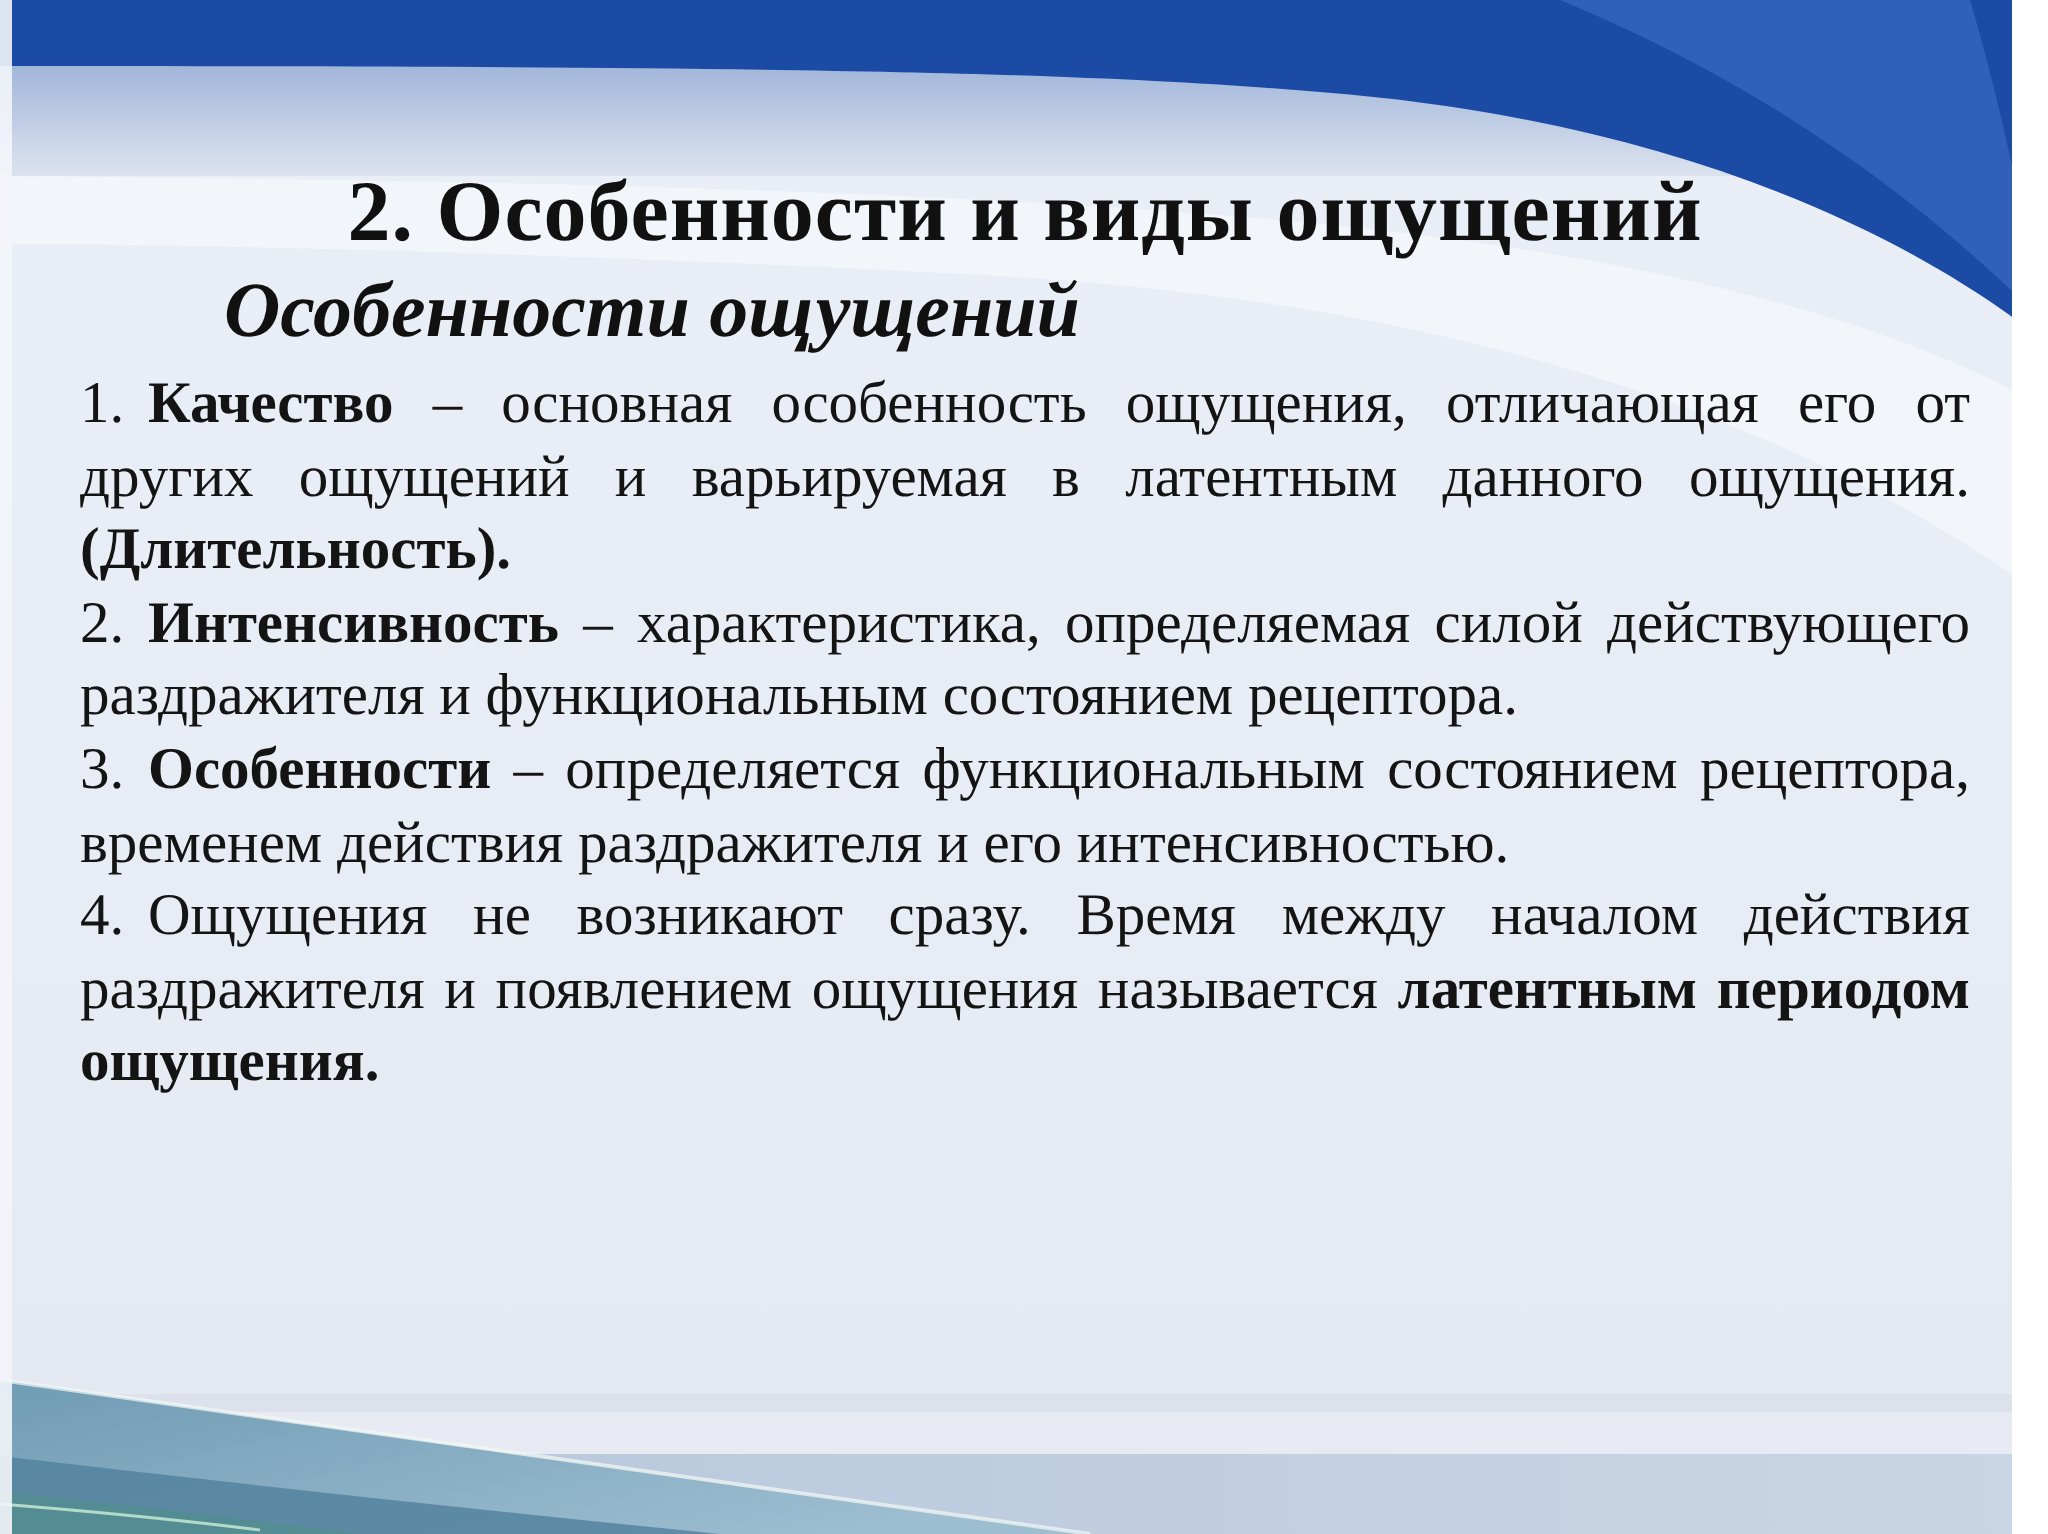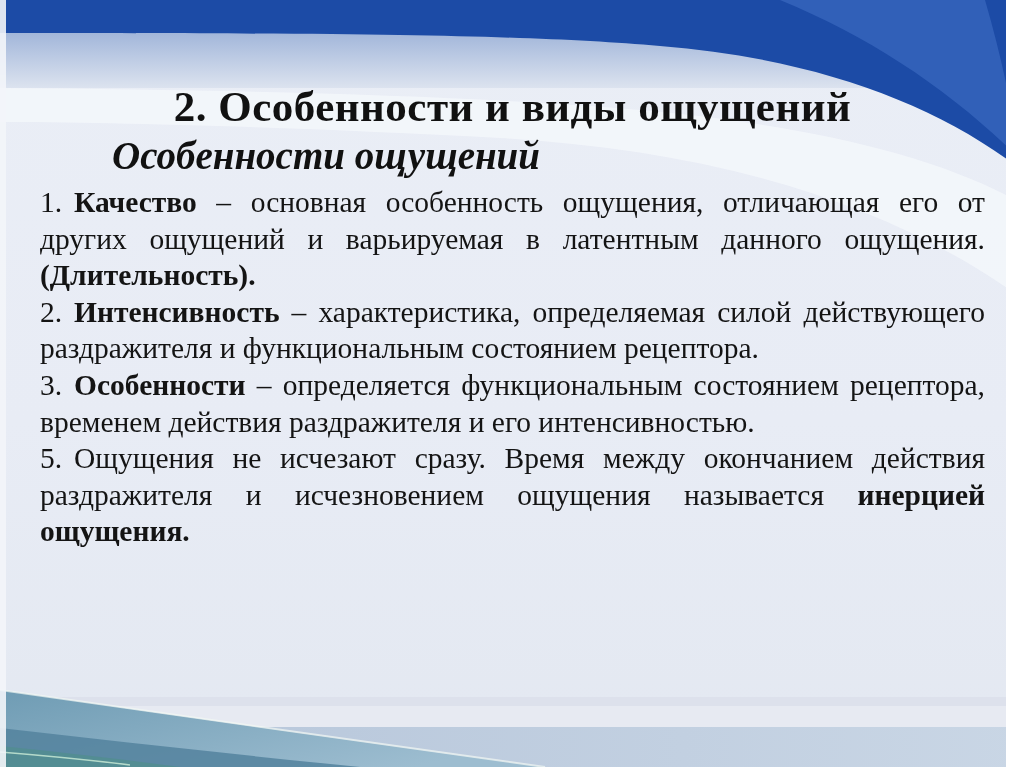--- a/index.html
+++ b/index.html
@@ -106,17 +106,17 @@
     <rect x="1017" y="172" width="7" height="528" fill="#fbfcfe" opacity="0.9"></rect>
   </svg>
 
   <div class="content">
     <h1 class="title">2. Особенности и виды ощущений</h1>
     <h2 class="subtitle">Особенности ощущений</h2>
     <div class="items" id="items">
         <p><span class="num">1.</span><span class="seg bold">Качество</span><span class="seg"> – основная особенность ощущения, отличающая его от других ощущений и варьируемая в латентным данного ощущения. </span><span class="seg bold">(Длительность).</span></p>
         <p><span class="num">2.</span><span class="seg bold">Интенсивность</span><span class="seg"> – характеристика, определяемая силой действующего раздражителя и функциональным состоянием рецептора.</span></p>
         <p><span class="num">3.</span><span class="seg bold">Особенности</span><span class="seg"> – определяется функциональным состоянием рецептора, временем действия раздражителя и его интенсивностью.</span></p>
-        <p><span class="num">5.</span><span class="seg">Ощущения не исчезают сразу. Время между окончанием действия раздражителя и исчезновением ощущения называется </span><span class="seg bold">инерцией ощущения.</span></p>
+        <p><span class="num">4.</span><span class="seg">Ощущения не возникают сразу. Время между началом действия раздражителя и появлением ощущения называется </span><span class="seg bold">латентным периодом ощущения.</span></p>
       </div>
   </div>
 
 </div>
 
 </body></html>

